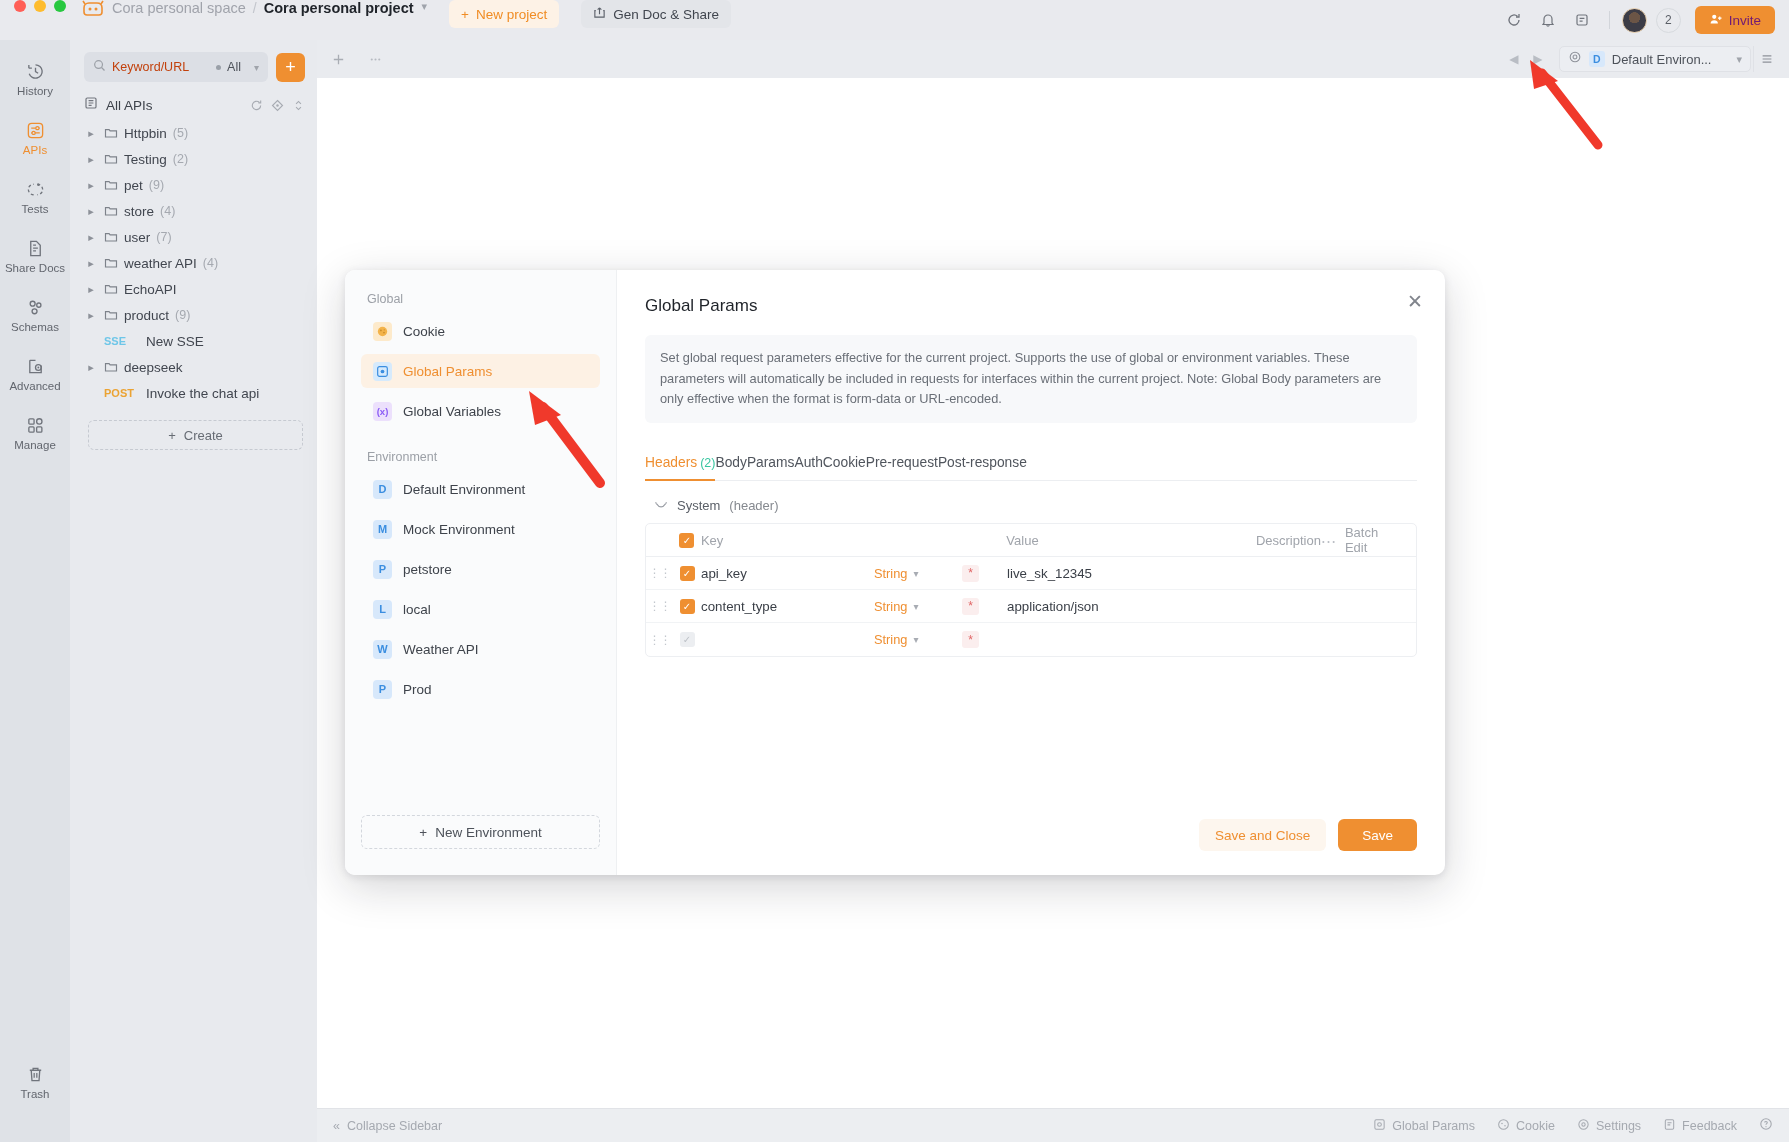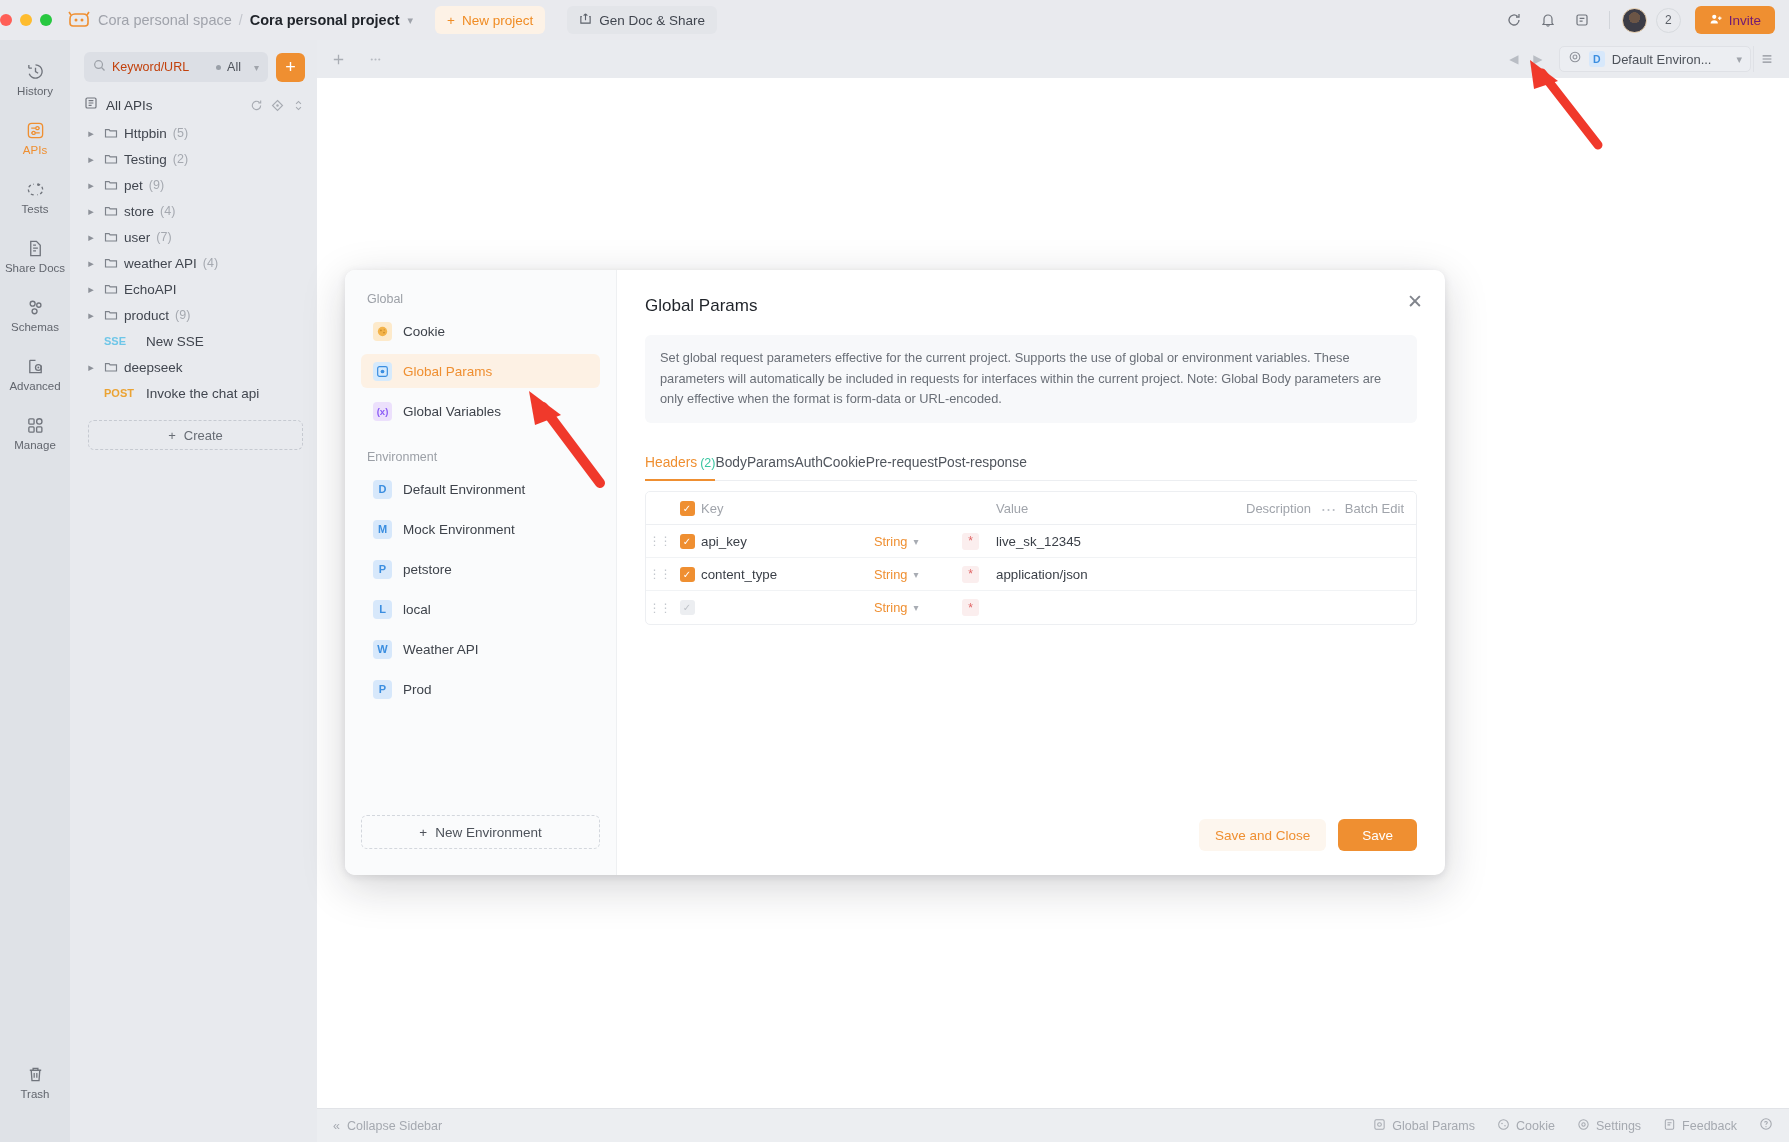--- a/index.html
+++ b/index.html
@@ -8,21 +8,21 @@
     font-family: "Liberation Sans", sans-serif;
     background: #e4e6ea;
     overflow: hidden;
     -webkit-font-smoothing: antialiased;
   }
   #root { position: relative; width: 1789px; height: 1142px; background:#e4e6ea; }
 
   
   .titlebar {
     position:absolute; top:0; left:0; width:1789px; height:40px;
-    background:#e9eaee; display:flex; align-items:center; padding-left:0;
+    background:#e9eaee; display:flex; align-items:flex-start; padding-left:14px;
   }
   .traffic { display:flex; gap:8px; align-items:center; margin-right:16px; }
   .dot { width:12px; height:12px; border-radius:50%; }
   .dot.red{background:#ff5f57;} .dot.yellow{background:#febc2e;} .dot.green{background:#28c840;}
   .logo-mark { width:22px; height:18px; margin-right:8px; position:relative; }
   .crumb-space { color:#a0a3ab; font-size:14.5px; }
   .crumb-sep { color:#c2c5cc; font-size:14px; margin:0 7px; }
   .crumb-project { color:#1f2329; font-size:14.5px; font-weight:bold; }
   .chev { margin-left:8px; color:#9fa3ab; font-size:11px; }
   .btn-newproject {
@@ -169,21 +169,21 @@
   .trow:last-child { border-bottom:none; }
   .c-grip { width:27px; display:flex; justify-content:center; color:#c3c7cd; font-size:12px; cursor:grab; letter-spacing:-1px;}
   .c-chk { width:28px; display:flex; justify-content:center; }
   .chk { width:15px; height:15px; border-radius:3px; background:#ef8f31; color:#fff; display:flex; align-items:center; justify-content:center; font-size:10px; cursor:pointer;}
   .chk.off { background:#eceef1; color:#bdc1c7; }
   .c-key { width:173px; }
   .c-type { width:88px; color:#ef8f31; font-size:12.8px; display:flex; align-items:center; gap:6px;}
   .c-type .tchev { color:#a8acb3; font-size:10px; }
   .c-req { width:34px; }
   .req-box { width:17px; height:17px; border-radius:3px; background:#fbeeee; color:#e06666; display:flex; align-items:center; justify-content:center; font-size:12px; cursor:pointer;}
-  .c-val { width:250px; }
+  .c-val { width:250px;margin-left:11px; }
   .c-desc { flex:1; }
   .c-batch { display:flex; align-items:center; gap:9px; padding-right:12px; color:#a0a4ab; font-size:13px; cursor:pointer;}
   .footer-btns { position:absolute; right:28px; bottom:24px; display:flex; gap:12px; }
   .btn-sc { height:32px; border-radius:6px; background:#fdf6ee; color:#ef8f31; font-size:13.5px; display:flex; align-items:center; padding:0 16px; cursor:pointer;}
   .btn-save { height:32px; border-radius:6px; background:#ef8f31; color:#fff; font-size:13.5px; display:flex; align-items:center; padding:0 24px; cursor:pointer;}
 
   
   .arrow-svg { position:absolute; pointer-events:none; }
 </style>
 </head>
@@ -666,20 +666,30 @@
       <div class="tabs" id="dialog-tabs">
           <div class="tab active"><span>Headers</span><span class="cnt">(2)</span></div>
           <div class="tab"><span>Body</span></div>
           <div class="tab"><span>Params</span></div>
           <div class="tab"><span>Auth</span></div>
           <div class="tab"><span>Cookie</span></div>
           <div class="tab"><span>Pre-request</span></div>
           <div class="tab"><span>Post-response</span></div>
         </div>
 
+      <div class="sys-row">
+        <span>
+          <svg width="13" height="10" viewBox="0 0 14 10">
+              <path d="M1.5 3.5c2 3 3.5 3.5 5 3.5s3-.5 5-3.5" fill="none" stroke="#9a9ea5" stroke-width="1.2"></path>
+              <path d="M1.5 3.5 .6 2M11.5 3.5 12.4 2" stroke="#9a9ea5" stroke-width="1.2"></path>
+            </svg>
+        </span>
+        <span>System</span>
+        <span class="subtle">(header)</span>
+      </div>
 
       <div class="table">
         <div class="thead">
           <div class="c-grip"></div>
           <div class="c-chk">
             <span class="chk">✓</span>
           </div>
           <div class="c-key">Key</div>
           <div class="c-type"></div>
           <div class="c-req"></div>

